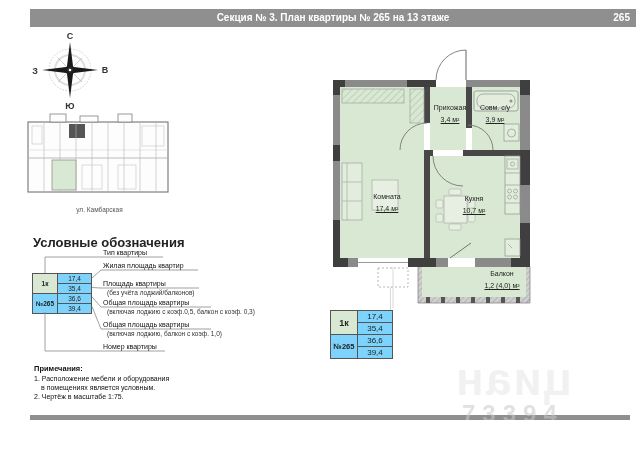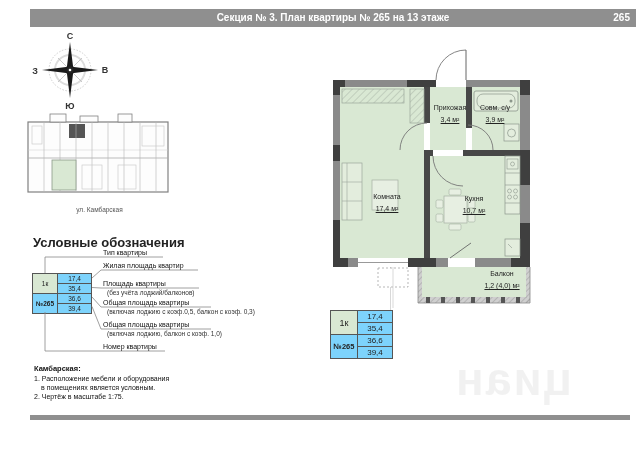--- a/index.html
+++ b/index.html
@@ -18,21 +18,21 @@
   .mini-table td{border:1px solid #555;text-align:center;vertical-align:middle;padding:0;
                  background:#7dd3fc;}
   .legend-table{left:32px;top:273px;}
   .legend-table td{font-size:6.5px;height:9px;}
   .legend-table .typecol{width:24px;}
   .legend-table .valcol{width:33px;}
   .info-table{left:330px;top:310px;}
   .info-table td{font-size:8px;height:11px;}
   .info-table .typecol{width:26px;}
   .info-table .valcol{width:34px;}
-  td.green{background:#d9e8d3 !important;font-weight:normal;}
+  td.green{background:#d9e8d3 !important;font-weight:bold;}
   td.numcell{font-weight:bold;font-size:6.5px;}
   .info-table td.numcell{font-size:7.5px;}
   .info-table td.green{font-size:9px;}
   .legend-label{position:absolute;left:103px;font-size:7px;color:#111;white-space:nowrap;}
   .legend-label .l2{font-size:6.5px;color:#333;margin-left:4px;margin-top:1.5px;}
   
   .notes{left:34px;top:364px;font-size:7px;line-height:9px;color:#111;}
   .notes .ttl{font-weight:bold;font-size:7.5px;margin-bottom:1px;}
   .notes .indent{margin-left:7px;}
   
@@ -151,21 +151,21 @@
   </div>
   <div class="legend-label" style="top:321px;">
     <div>Общая площадь квартиры</div>
     <div class="l2">(включая лоджию, балкон с коэф. 1,0)</div>
   </div>
   <div class="legend-label" style="top:343px;">
     <div>Номер квартиры</div>
   </div>
 
   <div class="abs notes">
-    <div class="ttl">Камбарская:</div>
+    <div class="ttl">Примечания:</div>
     <div>1. Расположение мебели и оборудования</div>
     <div class="indent">в помещениях является условным.</div>
     <div>2. Чертёж в масштабе 1:75.</div>
   </div>
 
   <div class="abs cutline"></div>
 
   <svg class="abs" style="left:325px;top:45px;" width="215" height="265" viewBox="0 0 215 265">
     <defs>
       <pattern id="hatchA" width="5" height="5" patternUnits="userSpaceOnUse" patternTransform="rotate(45)">
@@ -334,18 +334,19 @@
       <td class="typecol numcell" rowspan="2">№265</td>
       <td class="valcol">36,6</td>
     </tr>
     <tr>
           <td class="valcol">39,4</td>
         </tr>
   </tbody>
     </table>
 
   <div class="abs wm-logo">циан</div>
+  <div class="abs wm-digits">73394</div>
 
   <div class="bar footbar">
     <div>Многоквартирный жилой комплекс (Дом №1, Дом №2) на улице Камбарская, город Ижевск</div>
   </div>
 
 </div>
 
 </body></html>

